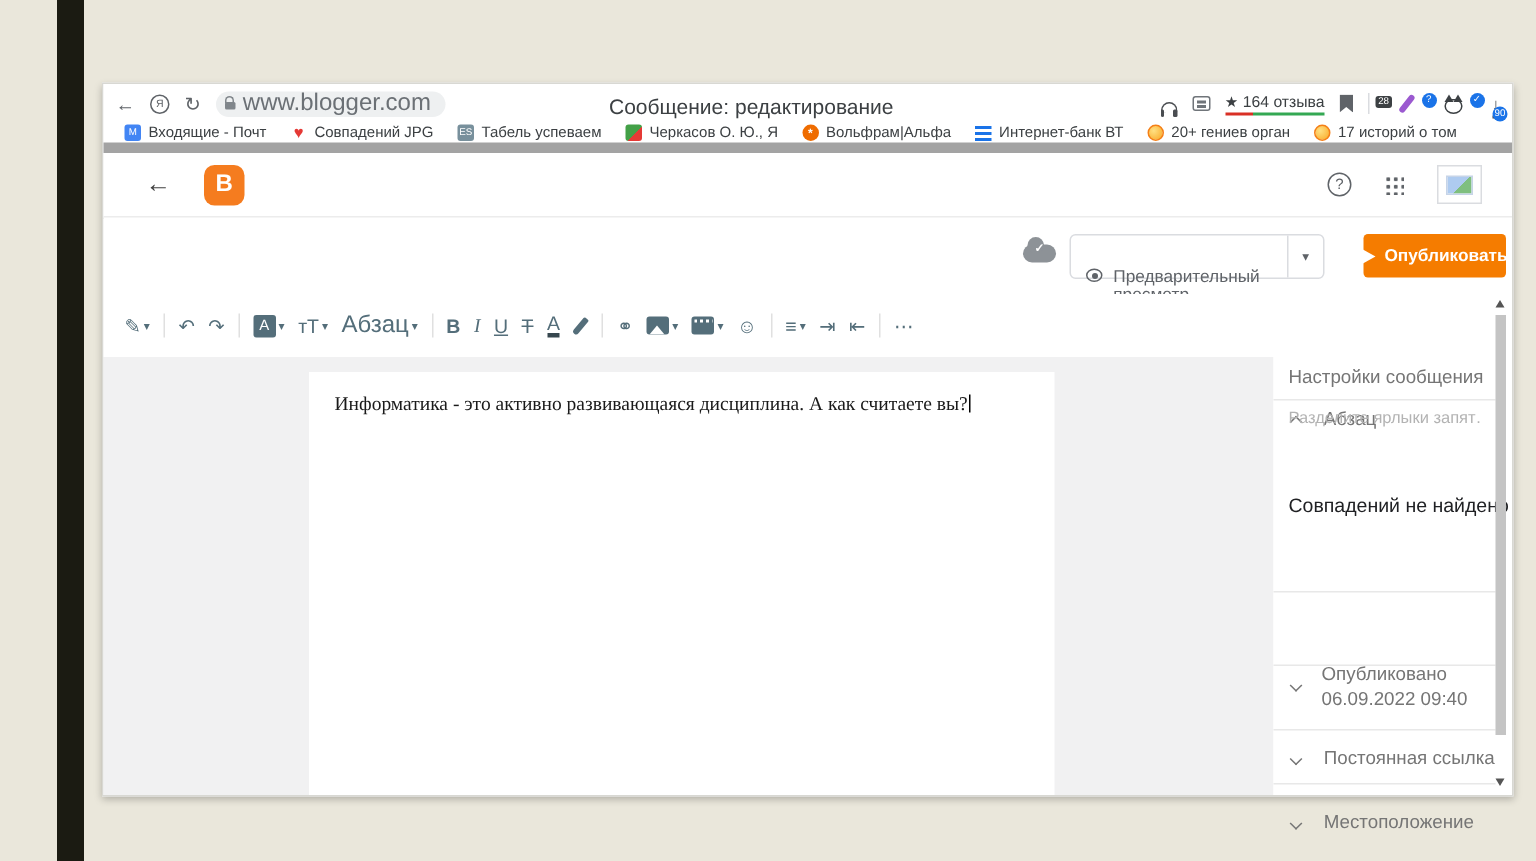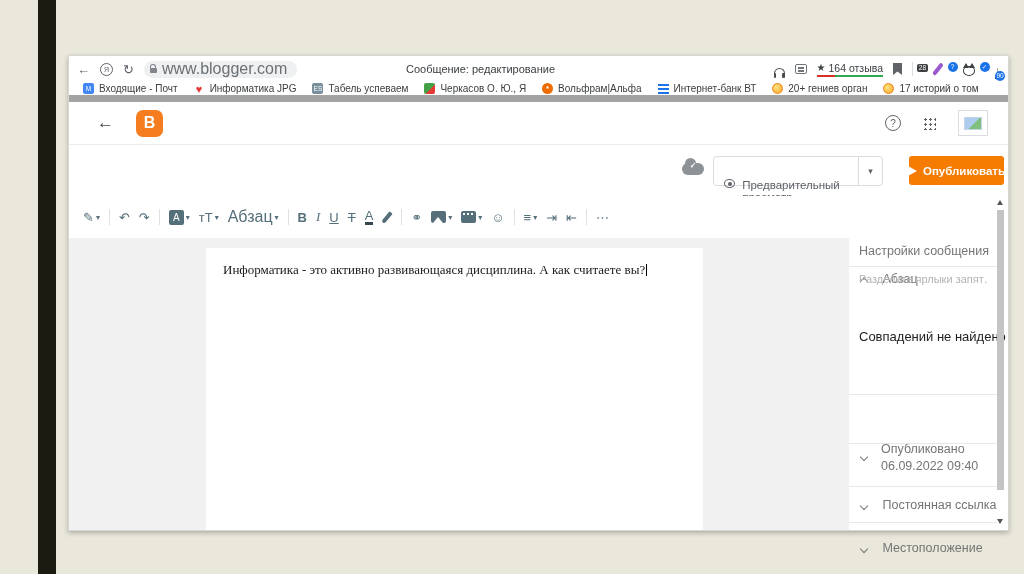--- a/index.html
+++ b/index.html
@@ -16,21 +16,21 @@
             padding:0 8px; gap:10px; background:#fff; }
   .chrome .glyph { color:#5f6368; font-size:13px; line-height:1; }
   .profile-circ { width:13px; height:13px; border:1.2px solid #5f6368; border-radius:50%;
                   display:flex; align-items:center; justify-content:center; font-size:7px; color:#5f6368; }
   .addr { display:flex; align-items:center; gap:5px; background:#eef0f1; border-radius:9px;
           height:17px; padding:0 10px 0 6px; min-width:118px; }
   .addr .url { font-size:16px; color:#6b7075; }
   .lock { width:7px; height:5px; background:#80868b; border-radius:1px; position:relative; margin-top:3px; }
   .lock::before { content:''; position:absolute; top:-4px; left:0.5px; width:4px; height:4px;
                   border:1.2px solid #80868b; border-bottom:none; border-radius:3px 3px 0 0; }
-  .tab-title { position:absolute; left:337px; top:7px; font-size:11px; color:#3c4043; }
+  .tab-title { position:absolute; left:337px; top:7px; font-size:14px; color:#3c4043; }
   .chrome-right { position:absolute; right:8px; top:0; height:26px; display:flex; align-items:center; gap:10px; }
   .hp { width:11px; height:7px; border:1.4px solid #4a4d51; border-bottom:none; border-radius:6px 6px 0 0;
         position:relative; margin-top:4px; }
   .hp::before,.hp::after { content:''; position:absolute; bottom:-3px; width:2.5px; height:5px; background:#4a4d51; border-radius:1px; }
   .hp::before { left:-1px; } .hp::after { right:-1px; }
   .reader { width:12px; height:10px; border:1.2px solid #70757a; border-radius:2px; position:relative; }
   .reader::before { content:''; position:absolute; left:2px; top:2px; width:6px; height:1.5px; background:#70757a; box-shadow:0 3px 0 #70757a; }
   .reviews { position:relative; display:flex; align-items:center; gap:3px; padding-bottom:3px; }
   .reviews .star { color:#3c4043; font-size:10px; }
   .reviews .txt { font-size:10.5px; color:#3c4043; }
@@ -194,21 +194,21 @@
     </div>
   </div>
 
   <div class="bkbar">
     <span class="bk">
       <span class="bk-ic ic-gmail">M</span>
       <span>Входящие - Почт</span>
     </span>
     <span class="bk">
       <span class="bk-ic ic-heart">♥</span>
-      <span>Информатика JPG</span>
+      <span>Совпадений JPG</span>
     </span>
     <span class="bk">
       <span class="bk-ic ic-es">ES</span>
       <span>Табель успеваем</span>
     </span>
     <span class="bk">
       <span class="bk-ic ic-duo"></span>
       <span>Черкасов О. Ю., Я</span>
     </span>
     <span class="bk">

